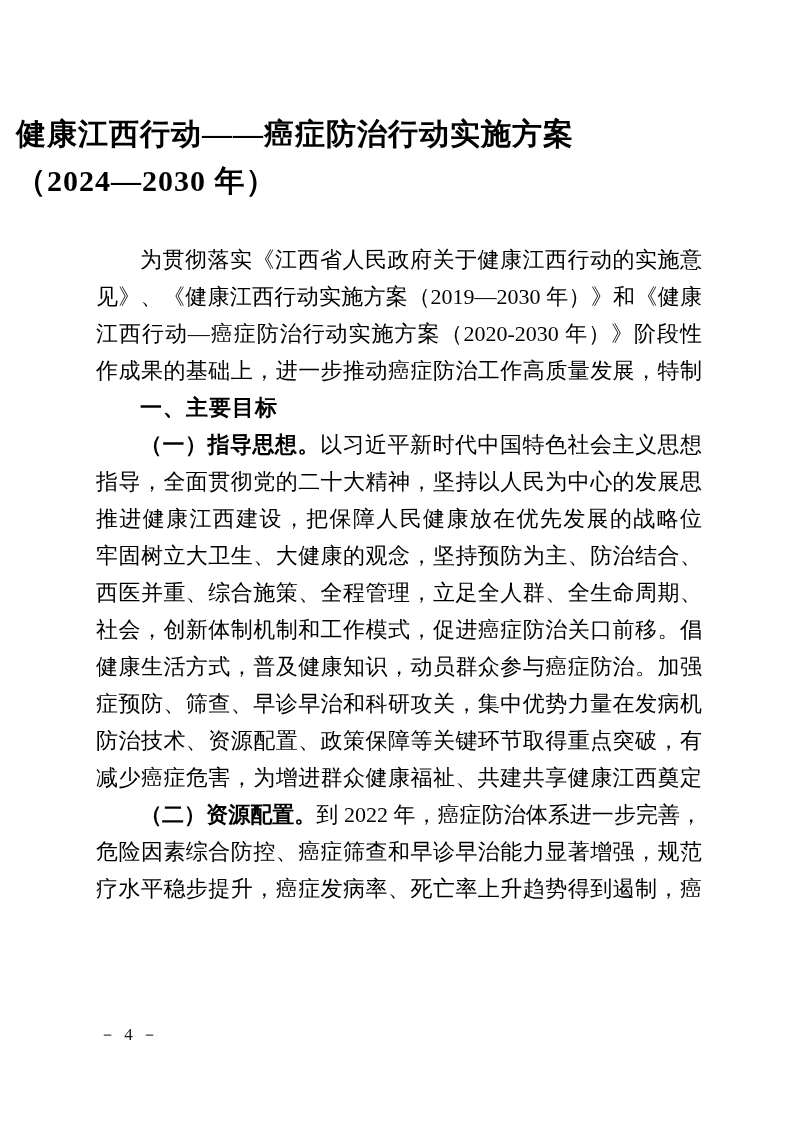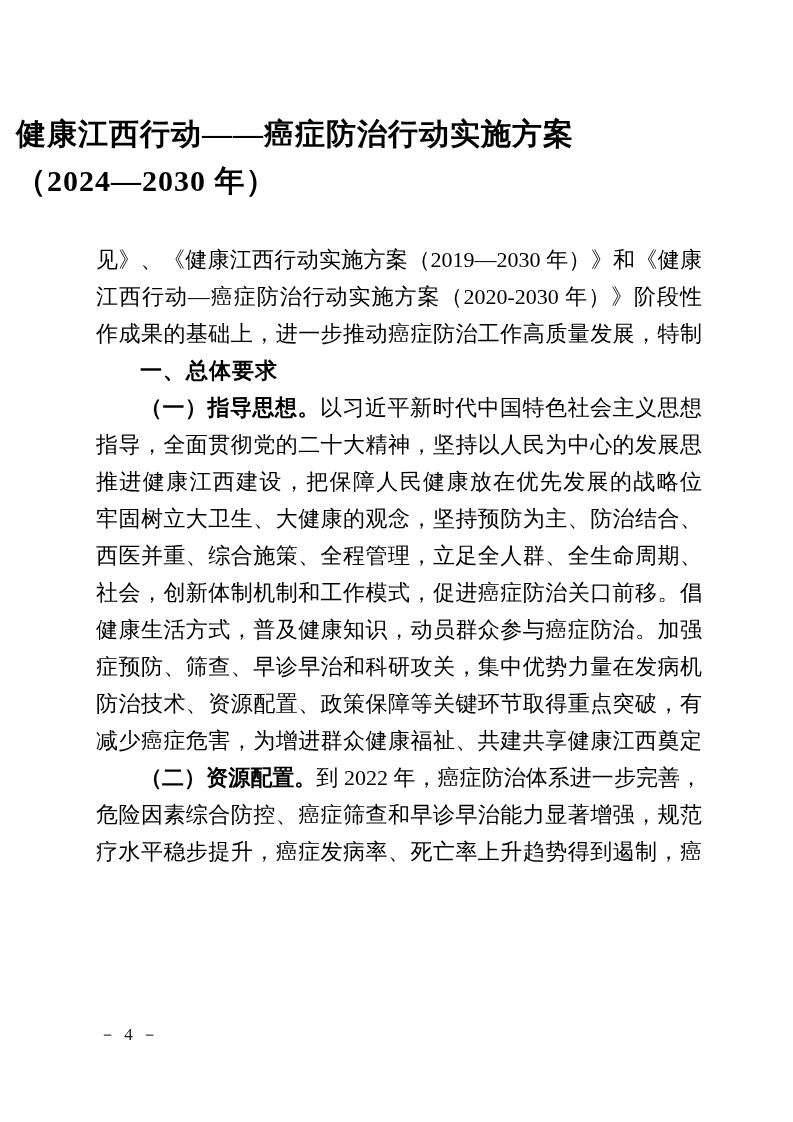--- a/index.html
+++ b/index.html
@@ -77,25 +77,26 @@
 
 <div class="page">
 
   <div class="title-block">
     <div>健康江西行动——癌症防治行动实施方案</div>
     <div>（2024—2030 年）</div>
   </div>
 
   <div class="body-block">
 
+    <div class="line indent">为贯彻落实《江西省人民政府关于健康江西行动的实施意</div>
     <div class="line">见》、《健康江西行动实施方案（2019—2030 年）》和《健康中国</div>
     <div class="line">江西行动—癌症防治行动实施方案（2020-2030 年）》阶段性工</div>
     <div class="line">作成果的基础上，进一步推动癌症防治工作高质量发展，特制定</div>
 
-    <div class="section-heading">一、总体要求</div>
+    <div class="section-heading">一、主要目标</div>
 
     <div class="line indent"><span class="para-label">（一）指导思想。</span><span>以习近平新时代中国特色社会主义思想为</span></div>
     <div class="line">指导，全面贯彻党的二十大精神，坚持以人民为中心的发展思想，</div>
     <div class="line">推进健康江西建设，把保障人民健康放在优先发展的战略位置。</div>
     <div class="line">牢固树立大卫生、大健康的观念，坚持预防为主、防治结合、中</div>
     <div class="line">西医并重、综合施策、全程管理，立足全人群、全生命周期、全</div>
     <div class="line">社会，创新体制机制和工作模式，促进癌症防治关口前移。倡导</div>
     <div class="line">健康生活方式，普及健康知识，动员群众参与癌症防治。加强癌</div>
     <div class="line">症预防、筛查、早诊早治和科研攻关，集中优势力量在发病机制、</div>
     <div class="line">防治技术、资源配置、政策保障等关键环节取得重点突破，有效</div>

